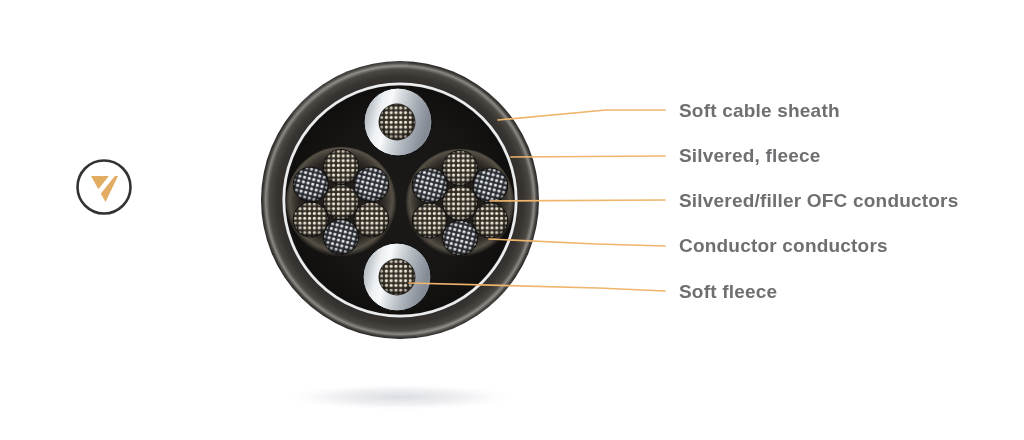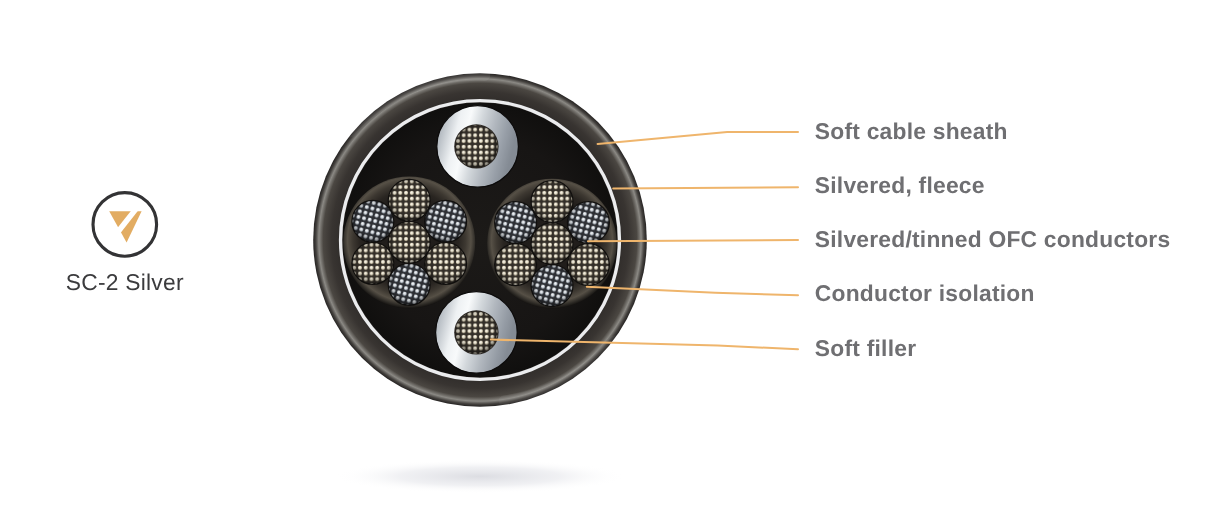--- a/index.html
+++ b/index.html
@@ -169,24 +169,23 @@
       <polyline points="409,283 598,288 665,291"></polyline>
     </g>
   </svg>
 
   <div class="brand">
     <svg class="logo-svg" viewBox="0 0 58 58">
       <circle cx="29" cy="29" r="26.5" fill="#ffffff" stroke="#333335" stroke-width="2.6"></circle>
       <polygon points="16,18 43,18 30.5,44" fill="#e2ac62"></polygon>
       <line x1="40" y1="14" x2="21" y2="38" stroke="#ffffff" stroke-width="4.6"></line>
     </svg>
-    <div class="product-name">SC-2 Silver</div>
   </div>
 
   <div>
     <div class="callout c0">Soft cable sheath</div>
     <div class="callout c1">Silvered, fleece</div>
-    <div class="callout c2">Silvered/tinned OFC conductors</div>
-    <div class="callout c3">Conductor isolation</div>
-    <div class="callout c4">Soft filler</div>
+    <div class="callout c2">Silvered/filler OFC conductors</div>
+    <div class="callout c3">Conductor conductors</div>
+    <div class="callout c4">Soft fleece</div>
   </div>
 
 </div>
 
 </body></html>

